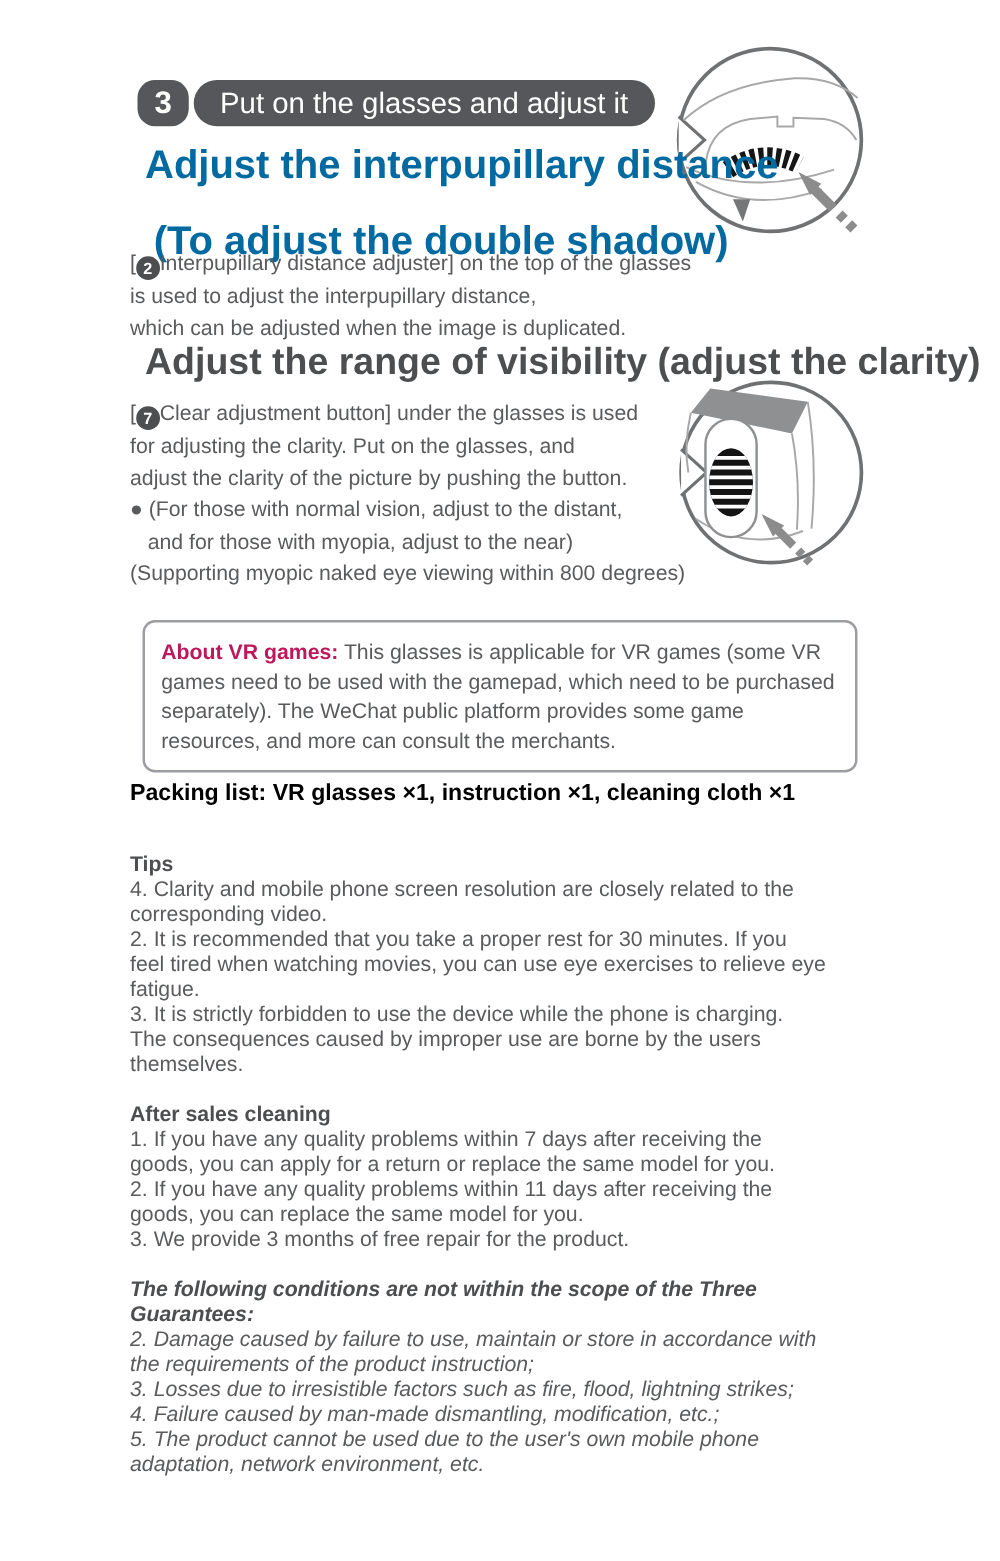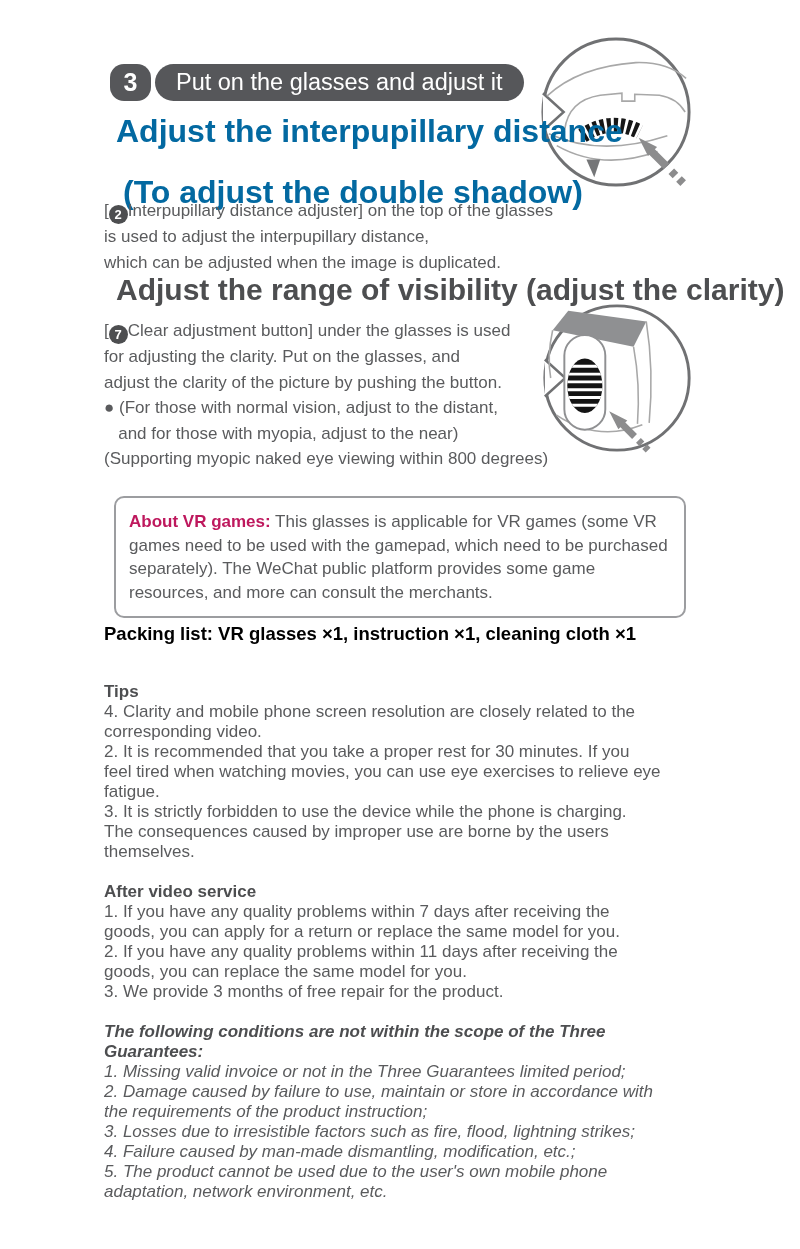--- a/index.html
+++ b/index.html
@@ -152,32 +152,31 @@
 corresponding video.</div>
     <div class="pre">2. It is recommended that you take a proper rest for 30 minutes. If you
 feel tired when watching movies, you can use eye exercises to relieve eye
 fatigue.</div>
     <div class="pre">3. It is strictly forbidden to use the device while the phone is charging.
 The consequences caused by improper use are borne by the users
 themselves.</div>
   </div>
 
   <div class="abs listsec aftersales-sec">
-    <div class="sec-head">After video service</div>
+    <div class="sec-head">After sales cleaning</div>
     <div class="pre">1. If you have any quality problems within 7 days after receiving the
 goods, you can apply for a return or replace the same model for you.</div>
     <div class="pre">2. If you have any quality problems within 11 days after receiving the
 goods, you can replace the same model for you.</div>
     <div class="pre">3. We provide 3 months of free repair for the product.</div>
   </div>
 
   <div class="abs listsec guarantees-sec">
     <div class="sec-head pre">The following conditions are not within the scope of the Three
 Guarantees:</div>
-    <div class="pre">1. Missing valid invoice or not in the Three Guarantees limited period;</div>
     <div class="pre">2. Damage caused by failure to use, maintain or store in accordance with
 the requirements of the product instruction;</div>
     <div class="pre">3. Losses due to irresistible factors such as fire, flood, lightning strikes;</div>
     <div class="pre">4. Failure caused by man-made dismantling, modification, etc.;</div>
     <div class="pre">5. The product cannot be used due to the user's own mobile phone
 adaptation, network environment, etc.</div>
   </div>
 
 </div>
 

